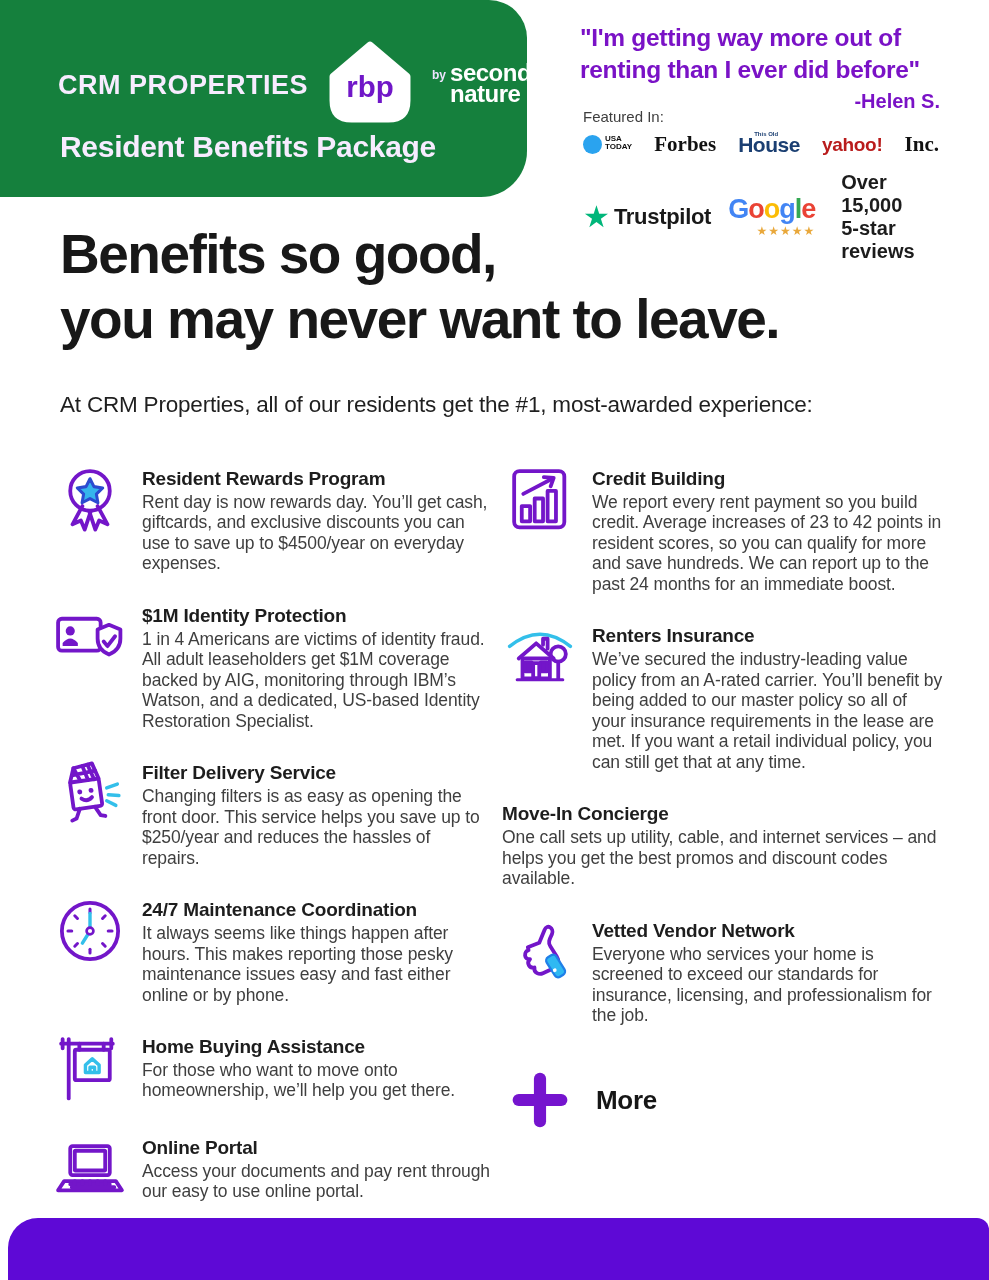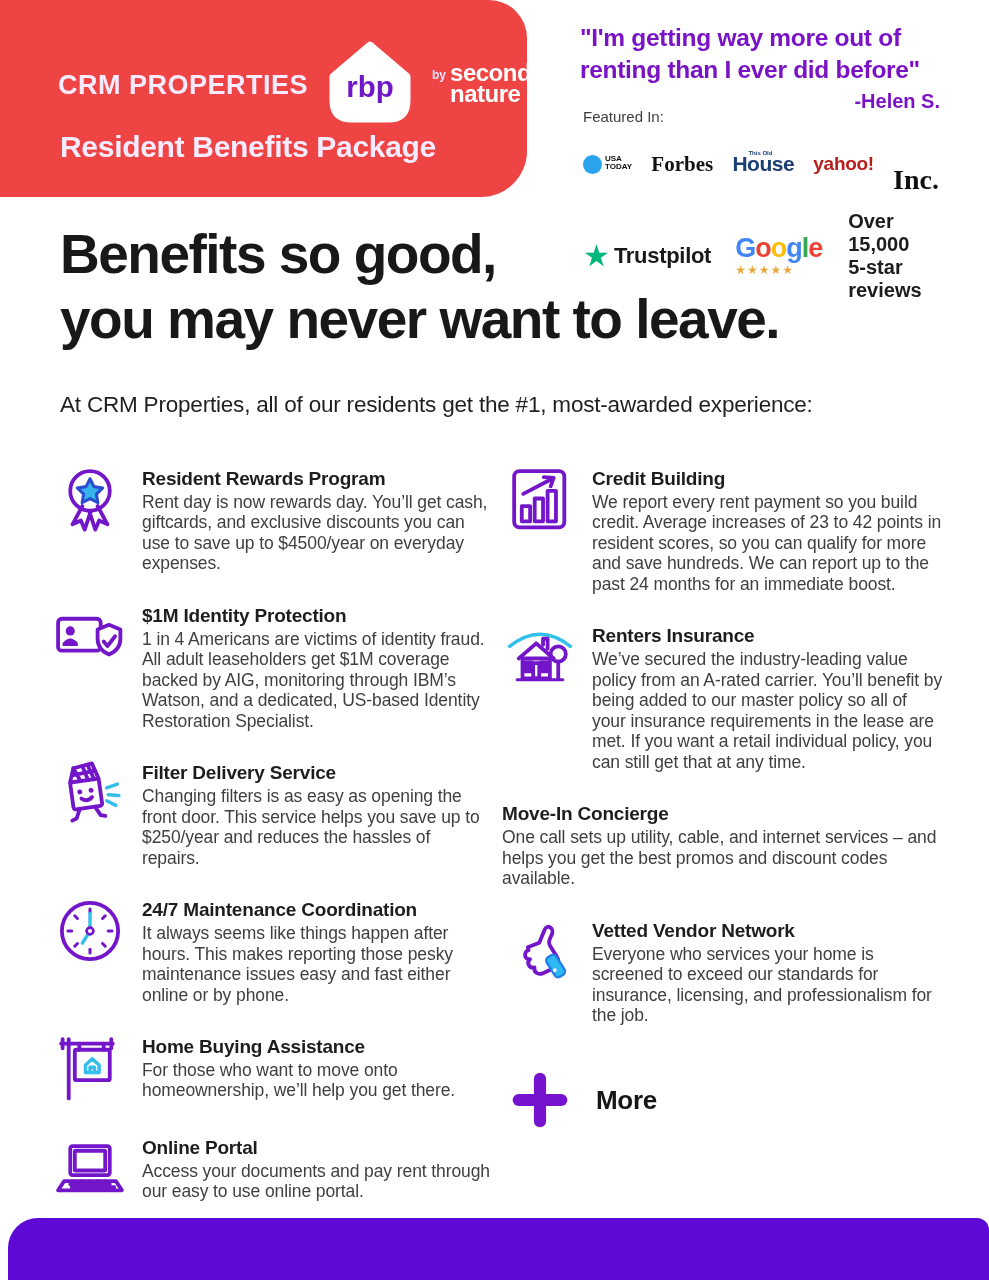--- a/index.html
+++ b/index.html
@@ -3,21 +3,21 @@
 <meta charset="utf-8">
 <style>
   * { margin:0; padding:0; box-sizing:border-box; }
   html,body { background:#ffffff; }
   body { font-family:"Liberation Sans","DejaVu Sans",sans-serif; color:#1d1d1d; }
   .page { position:relative; width:989px; height:1280px; background:#ffffff; overflow:hidden; margin:0 auto; }
 
   
   .header-block {
     position:absolute; left:0; top:0; width:527px; height:197px;
-    background:#ef4444; border-radius:0 38px 46px 0;
+    background:#15803d; border-radius:0 38px 46px 0;
   }
   .company-row { position:absolute; left:58px; top:42px; display:flex; align-items:center; gap:16px; }
   .company-name { color:#f7ecff; font-size:27px; font-weight:700; letter-spacing:0.5px; white-space:nowrap; }
   .rbp-logo { width:92px; height:92px; flex:0 0 auto; margin-top:-6px; }
   .byline { display:flex; align-items:flex-start; gap:4px; margin-top:-4px; }
   .by-word { color:#efe3ff; font-size:12px; font-weight:600; margin-top:6px; }
   .brand-words { color:#ffffff; font-weight:700; font-size:24px; line-height:0.88; letter-spacing:-0.5px; }
   .brand-words .l2 { display:block; margin-left:0; }
   .package-title { position:absolute; left:60px; top:130px; color:#f7ecff; font-size:30px; font-weight:700; letter-spacing:-0.3px; }
 
@@ -30,27 +30,27 @@
   .featured { position:absolute; left:583px; top:108px; width:360px; }
   .featured-label { font-size:15px; color:#3e3e3e; margin-bottom:7px; }
   .logo-row { display:flex; align-items:center; justify-content:space-between; width:356px; }
   .usatoday { display:flex; align-items:flex-start; gap:3px; }
   .usatoday .dot { width:19px; height:19px; border-radius:50%; background:#2aa3ef; }
   .usatoday .txt { font-size:8px; font-weight:800; line-height:1.0; color:#0f0f0f; letter-spacing:0; }
   .forbes { font-family:"Liberation Serif","DejaVu Serif",serif; font-size:21px; font-weight:700; color:#111111; }
   .house { position:relative; color:#1b3f72; font-weight:800; font-size:21px; letter-spacing:-0.5px; }
   .house .small { position:absolute; top:-2px; left:16px; font-size:6px; font-weight:700; letter-spacing:0; }
   .yahoo { color:#b91c1c; font-weight:800; font-size:19px; letter-spacing:-0.3px; }
-  .inc { font-family:"Liberation Serif","DejaVu Serif",serif; font-size:28px; font-weight:800; color:#111111;margin-top:32px; }
+  .inc { font-family:"Liberation Serif","DejaVu Serif",serif; font-size:21px; font-weight:800; color:#111111; }
 
   .review-row { display:flex; align-items:center; margin-top:14px; width:360px; }
   .trustpilot { display:flex; align-items:center; gap:4px; }
   .tp-star { color:#00b67a; font-size:30px; line-height:1; }
   .tp-name { font-size:22px; font-weight:700; color:#191919; letter-spacing:-0.3px; }
-  .google { display:flex; flex-direction:column; align-items:flex-start; margin-left:24px; }
+  .google { display:flex; flex-direction:column; align-items:flex-end; margin-left:17px; }
   .google-word { font-size:27px; font-weight:700; letter-spacing:-1px; line-height:1; }
   .g-blue { color:#4285f4; } .g-red { color:#ea4335; } .g-yellow { color:#fbbc05; } .g-green { color:#34a853; }
   .google-stars { color:#e9a83b; font-size:12px; letter-spacing:1px; margin-top:1px; }
   .review-count { margin-left:26px; font-size:20px; font-weight:700; color:#1c1c1c; line-height:1.15; text-align:left; }
 
   
   .headline { position:absolute; left:60px; top:222px; font-size:55px; font-weight:800; letter-spacing:-1.5px; line-height:1.18; color:#181818; }
   .subheadline { position:absolute; left:60px; top:392px; font-size:22.5px; font-weight:500; color:#1f1f1f; letter-spacing:-0.2px; }
 
   

